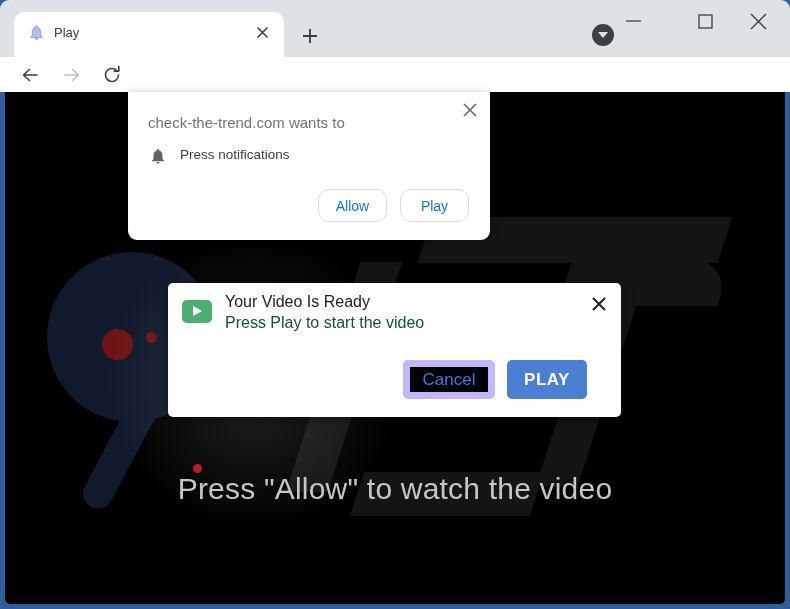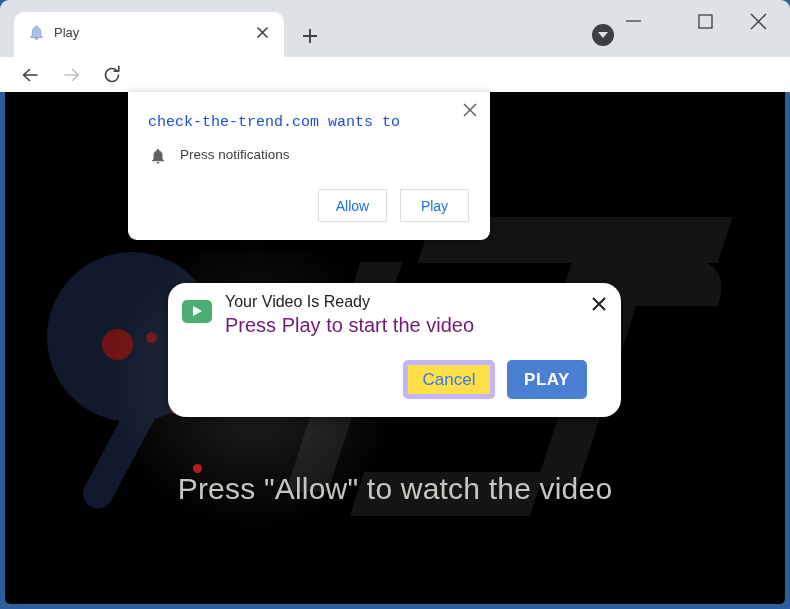--- a/index.html
+++ b/index.html
@@ -275,58 +275,57 @@
   #permission-close {
     position: absolute;
     right: 9px; top: 7px;
     width: 22px; height: 22px;
     cursor: pointer;
   }
   #permission-title {
     position: absolute;
     left: 20px; top: 22px;
     font-size: 15px;
-    color: #1d4ed8;
+    color: #737373;
     white-space: nowrap;
-    font-family: Liberation Mono, monospace;
   }
   #permission-bell {
     position: absolute;
     left: 21px; top: 54px;
     width: 18px; height: 20px;
   }
   #permission-item-label {
     position: absolute;
     left: 52px; top: 55px;
     font-size: 13.5px;
     color: #3c4043;
   }
   .permbtn {
     position: absolute;
     top: 97px;
     height: 33px;
     border: 1px solid #dadce0;
-    border-radius: 1px;
+    border-radius: 11px;
     background: #ffffff;
     color: #1a73e8;
     font-family: "Liberation Sans", sans-serif;
     font-size: 14px;
     cursor: pointer;
     box-sizing: border-box;
   }
   #permission-allow { left: 190px; width: 69px; }
   #permission-block { left: 272px; width: 69px; }
 
   
   #video-modal {
     position: absolute;
     left: 163px; top: 191px;
     width: 453px; height: 134px;
     background: #ffffff;
-    border-radius: 18px;
+    border-radius: 5px;
     box-shadow: 0 3px 14px rgba(0,0,0,0.45);
   }
   #video-modal-close {
     position: absolute;
     right: 12px; top: 11px;
     width: 20px; height: 20px;
     cursor: pointer;
   }
   #video-play-badge {
     position: absolute;
@@ -345,30 +344,30 @@
   }
   #video-line1 {
     position: absolute;
     left: 57px; top: 10px;
     font-size: 16px;
     color: #202124;
   }
   #video-line2 {
     position: absolute;
     left: 57px; top: 31px;
-    font-size: 20px;
-    color: #701a75;
+    font-size: 16px;
+    color: #14532d;
   }
   #video-cancel {
     position: absolute;
     left: 235px; top: 77px;
     width: 92px; height: 39px;
-    border: 5px solid #c4b5fd;
+    border: 7px solid #c4b5fd;
     border-radius: 5px;
-    background: #fde047;
+    background: #000000;
     color: #3b78e7;
     font-family: "Liberation Sans", sans-serif;
     font-size: 17px;
     cursor: pointer;
     box-sizing: border-box;
   }
   #video-play-button {
     position: absolute;
     left: 339px; top: 77px;
     width: 80px; height: 39px;

